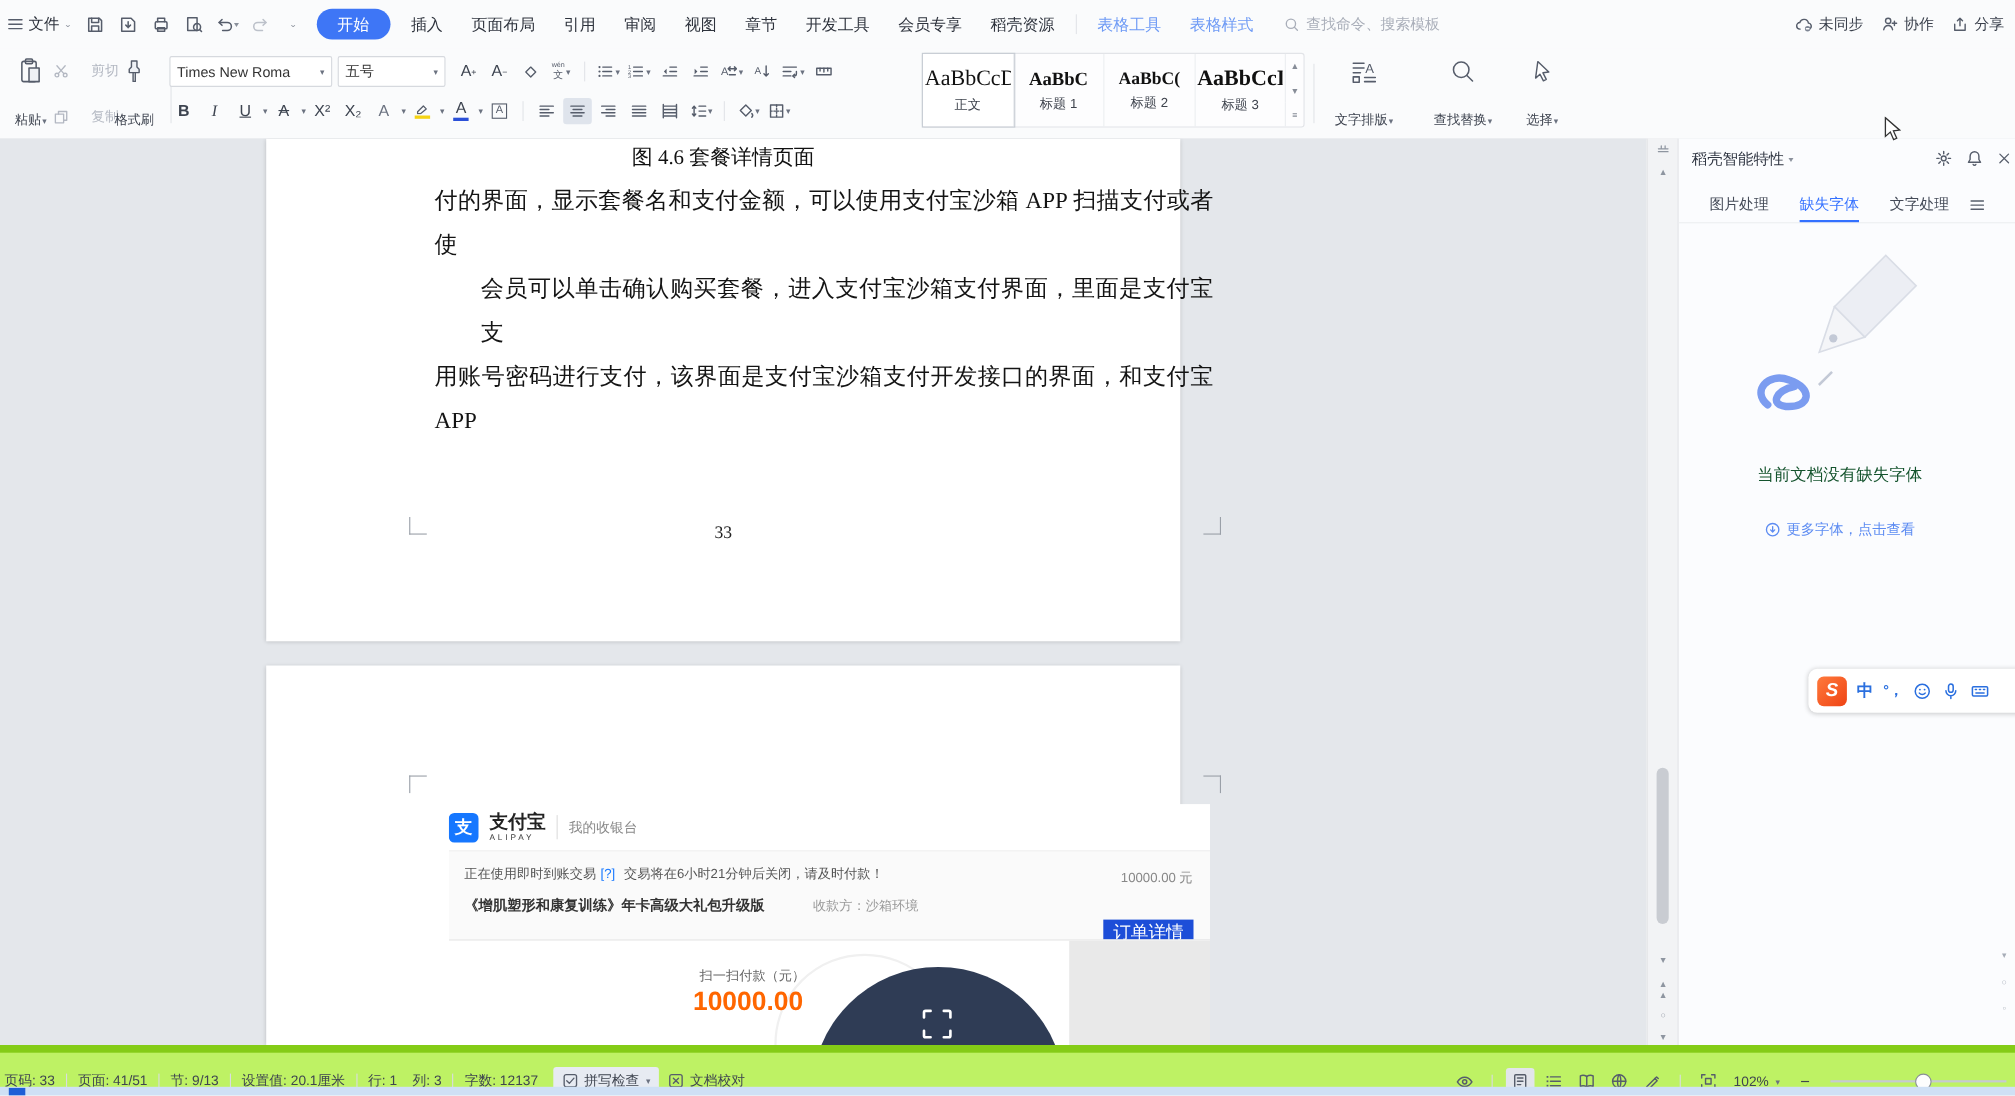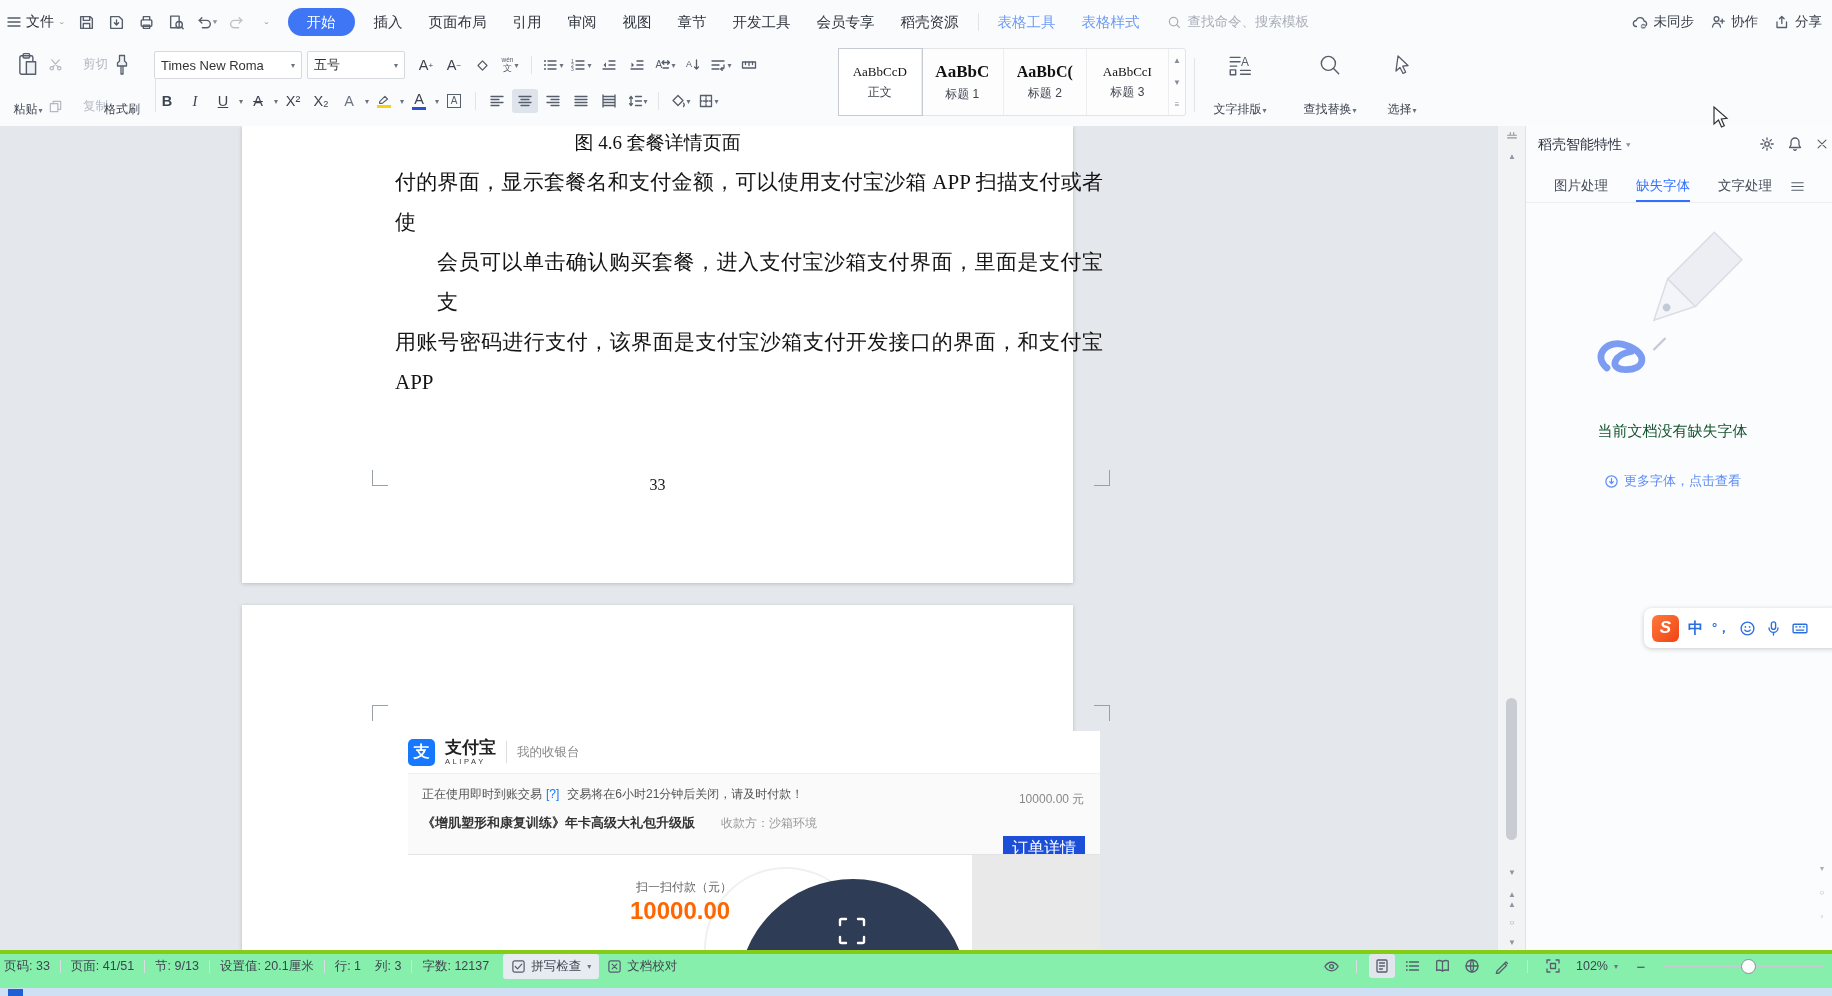--- a/index.html
+++ b/index.html
@@ -28,21 +28,21 @@
   .smallrow{display:flex;align-items:center;gap:20px;font-size:12.5px;color:#b3b8c2;height:24px}
   .tbrow{position:absolute;left:154px;display:flex;align-items:center;gap:2px;height:30px}
   .sel{height:26px;border:1px solid #d6d9de;background:#fff;border-radius:2px;display:flex;align-items:center;font-size:13px;color:#333;padding:0 6px;justify-content:space-between}
   .ib{min-width:24px;height:24px;display:flex;align-items:center;justify-content:center;border-radius:3px;padding:0 1px}
   .ib.active{background:#dfe4ec}
   .fmt{font-size:14.5px;color:#3d4450}
   .dd{font-size:8px;color:#6b7280;margin-left:1px}
   #gallery{position:absolute;left:838px;top:4px;width:346px;height:66px;display:flex;border:1px solid #e2e4e8;background:#fdfdfe;border-radius:3px}
   .gcell{width:82px;border-right:1px solid #eceef1;display:flex;flex-direction:column;align-items:center;justify-content:center;gap:4px}
   .gcell:first-child{outline:1px solid #c6cbd3;background:#fff}
-  .gprev{font-family:"Liberation Serif","DejaVu Serif",serif;font-size:13px;color:#111;white-space:nowrap;overflow:hidden;max-width:78px}
+  .gprev{font-family:"Liberation Serif","DejaVu Serif",serif;font-size:20px;color:#111;white-space:nowrap;overflow:hidden;max-width:78px}
   .gprev.h1{font-size:17px;font-weight:bold}
   .glabel{font-size:12px;color:#3e434d}
   #gspin{width:17px;display:flex;flex-direction:column}
   #gspin div{flex:1;display:flex;align-items:center;justify-content:center;font-size:8px;color:#878d98;border-left:1px solid #eceef1}
   
   #docarea{position:absolute;left:0;top:126px;width:1497px;height:824px;background:#e4e7eb;overflow:hidden}
   .page{position:absolute;left:242px;width:831px;background:#fff;box-shadow:0 1px 4px rgba(0,0,0,.18)}
   .serif{font-family:"Liberation Serif","DejaVu Serif",serif}
   #caption{position:absolute;left:0;right:0;top:4px;text-align:center;font-size:19px;color:#111}
   #para{position:absolute;left:153px;top:36px;width:708px;font-size:21px;line-height:40px;color:#141414}
@@ -57,21 +57,21 @@
   #ali-logo{width:27px;height:27px;border-radius:5px;background:#1677ff;color:#fff;display:flex;align-items:center;justify-content:center;font-size:16px;font-weight:bold}
   #ali-brand{display:flex;flex-direction:column;line-height:1}
   #ali-brand .cn{font-size:17px;font-weight:bold;color:#222}
   #ali-brand .en{font-size:7.5px;letter-spacing:2.6px;color:#3a3a3a;margin-top:2px}
   #ali-div{width:1px;height:22px;background:#ddd}
   #ali-cashier{font-size:12.5px;color:#8a8a8a}
   #ali-band{position:relative;height:80px;background:#fafafa;border-top:1px solid #f0f0f0}
   #ali-notice{position:absolute;left:14px;top:12px;font-size:12px;color:#555}
   #ali-notice .help{color:#1677ff;margin:0 8px 0 4px}
   #ali-prod{position:absolute;left:14px;top:40px;font-size:13px;color:#333;font-weight:bold}
-  #ali-payee{font-weight:normal;font-size:12px;color:#999;margin-left:26px}
+  #ali-payee{font-weight:normal;font-size:12px;color:#999;margin-left:44px}
   #ali-amt{position:absolute;right:16px;top:10px;font-size:21px;font-weight:bold;color:#f60}
   #ali-amt span{font-size:12px;font-weight:normal;color:#888;margin-left:3px}
   #ali-tag{position:absolute;right:15px;top:62px;background:#1d4ed8;color:#fff;font-size:16px;padding:2px 9px}
   #ali-pay{position:relative;height:97px;background:#fff;border-top:1px solid #e3e3e3;overflow:hidden}
   #scan-lbl{position:absolute;left:228px;top:24px;font-size:12px;color:#666}
   #scan-amt{position:absolute;left:222px;top:42px;font-size:24px;font-weight:bold;color:#f60}
   #arc{position:absolute;left:296px;top:12px;width:160px;height:160px;border-radius:50%;border:2px solid #f0f0f0}
   #darkcircle{position:absolute;left:330px;top:24px;width:230px;height:230px;border-radius:50%;background:#2f3c55}
   #ali-side{position:absolute;right:0;top:0;bottom:0;width:128px;background:#e9e9e9}
   
@@ -86,21 +86,21 @@
   .ptab{font-size:13.5px;color:#454b58;margin-left:28px;height:32px;display:flex;align-items:center;position:relative}
   .ptab.on{color:#3370ff}
   .ptab.on:after{content:"";position:absolute;left:0;right:0;bottom:0;height:2px;background:#3370ff}
   #p-empty{position:absolute;left:0;right:14px;top:296px;text-align:center;font-size:15px;color:#14532d}
   #p-link{position:absolute;left:0;right:14px;top:346px;text-align:center;font-size:13px;color:#5d8cf2;display:flex;align-items:center;justify-content:center;gap:5px}
   #sogou{position:absolute;left:118px;top:482px;width:192px;height:40px;background:#fff;border-radius:8px 0 0 8px;box-shadow:0 1px 5px rgba(0,0,0,.2);display:flex;align-items:center;gap:9px;padding-left:8px;box-sizing:border-box}
   #sg-logo{width:27px;height:27px;border-radius:6px;background:linear-gradient(135deg,#ff7a3c,#ef4314);color:#fff;font-weight:bold;font-style:italic;font-size:17px;display:flex;align-items:center;justify-content:center}
   .sg-t{color:#2a6fdf;font-weight:bold;font-size:15px}
   .pmini{position:absolute;right:5px;font-size:8px;color:#a7adb8;text-align:center;width:12px}
   
-  #statusbar{position:absolute;left:0;top:950px;width:100%;height:38px;background:#86efac;border-top:4px solid #84cc16;display:flex;align-items:flex-start;justify-content:space-between;font-size:12.5px;color:#3f4550}
+  #statusbar{position:absolute;left:0;top:950px;width:100%;height:38px;background:#bef264;border-top:7px solid #84cc16;display:flex;align-items:flex-end;justify-content:space-between;font-size:12.5px;color:#3f4550}
   #sb-left,#sb-right{display:flex;align-items:center}
   #sb-left{padding-left:4px}
   .sdiv{width:1px;height:13px;background:#d9dce1;margin:0 10px}
   .sbtn{display:flex;align-items:center;gap:5px;padding:4px 8px;border-radius:3px}
   .sbtn.hl{background:#e7ebf2}
   .vbtn{width:26px;height:24px;display:flex;align-items:center;justify-content:center;border-radius:3px;margin:0 2px}
   .vbtn.on{background:#e2e5eb}
   #slider{position:relative;width:160px;height:2px;background:#c6cad1;margin:0 8px}
   #knob{position:absolute;left:48%;top:-6px;width:13px;height:13px;border-radius:50%;background:#fdfdfd;border:1px solid #8a8f98}
   #bot-sliver{position:absolute;left:0;top:988px;width:100%;height:8px;background:#cfe0f5}
@@ -433,21 +433,21 @@
     </div>
     <div class="gcell">
       <span class="gprev h1">AaBbC</span>
       <span class="glabel">标题 1</span>
     </div>
     <div class="gcell">
       <span class="gprev h1" style="font-size:16px">AaBbC(</span>
       <span class="glabel">标题 2</span>
     </div>
     <div class="gcell" style="border-right:none">
-      <span class="gprev" style="font-weight:normal">AaBbCcI</span>
+      <span class="gprev" style="font-weight:bold">AaBbCcI</span>
       <span class="glabel">标题 3</span>
     </div>
     <div id="gspin">
       <div>▲</div>
       <div>▼</div>
       <div>≡</div>
     </div>
   </div>
   <div class="vline abs" style="left:1188px;top:14px;height:54px"></div>
 

